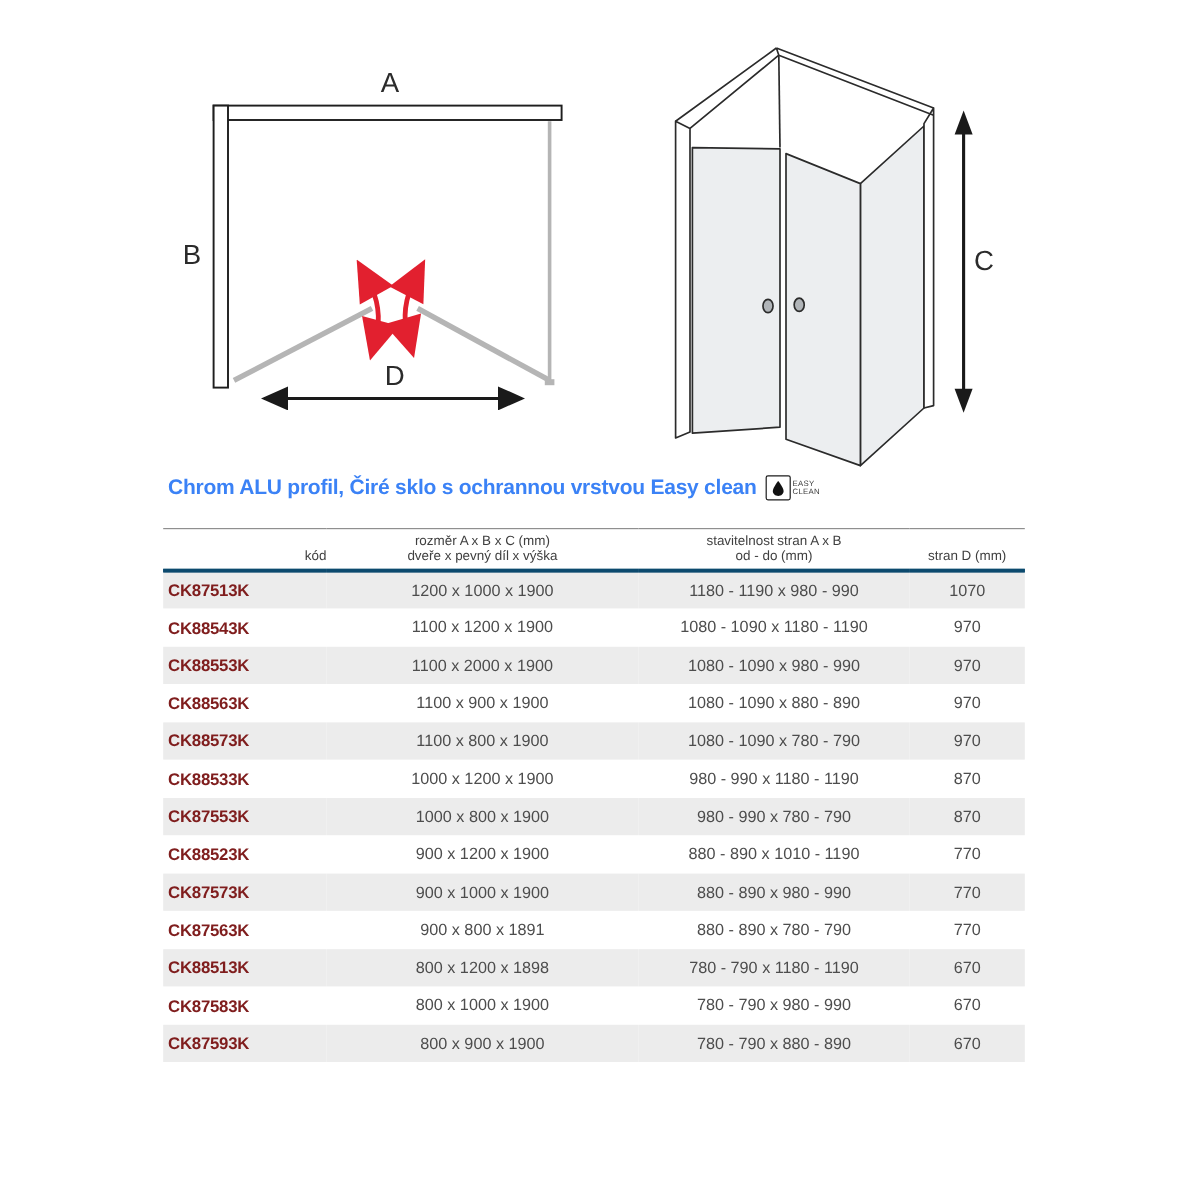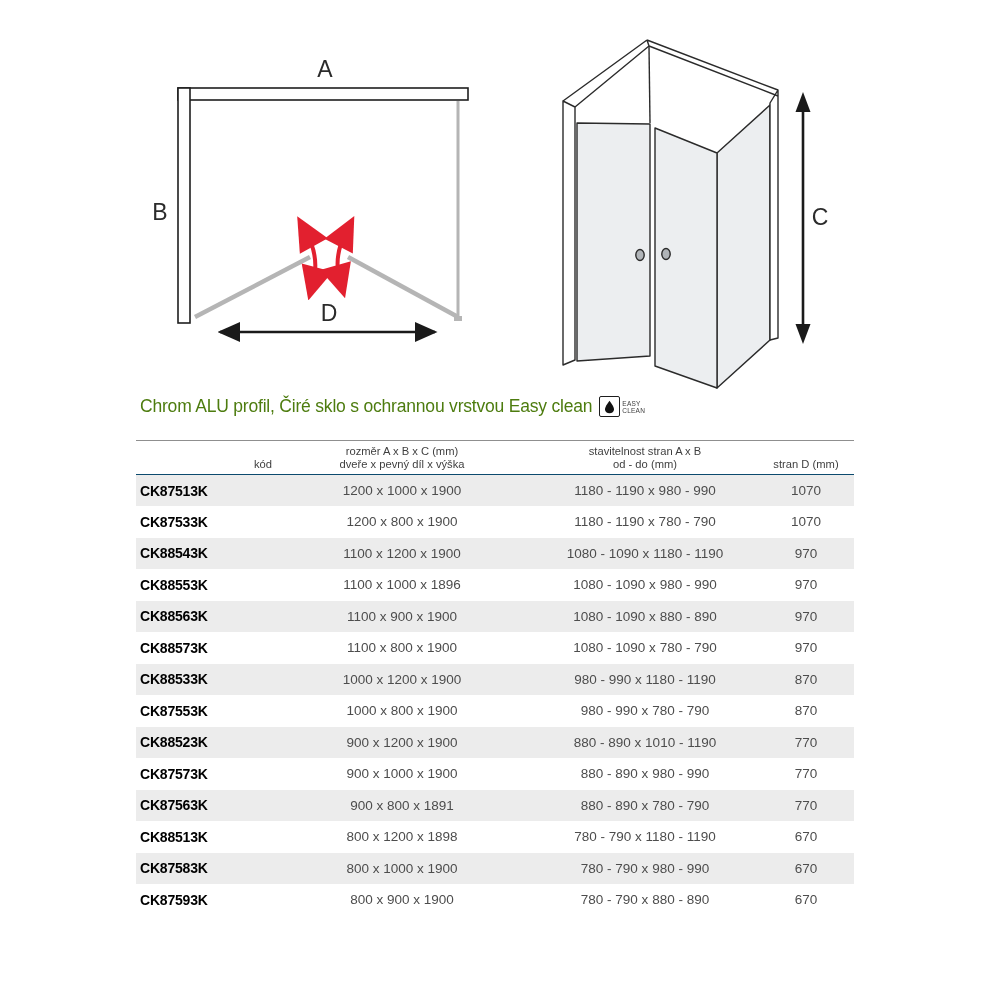--- a/index.html
+++ b/index.html
@@ -8,37 +8,37 @@
   .page { position:relative; width:1000px; height:1000px; background:#fff; }
 
   
   .svg-abs { position:absolute; }
   #topview  { left:140px; top:40px; }
   #persp    { left:550px; top:28px; }
   .dim-label { font-family:"Liberation Sans", sans-serif; font-size:23px; fill:#2b2b2b; }
 
   
   .title-row { position:absolute; left:140px; top:396px; display:flex; align-items:center; gap:7px; }
-  .section-title { font-size:17.5px; font-weight:400; color:#4d7c0f; letter-spacing:-0.2px; white-space:nowrap; }
+  .section-title { font-size:17.5px; font-weight:700; color:#3b82f6; letter-spacing:-0.2px; white-space:nowrap; }
   .easy-badge { display:flex; align-items:center; gap:2px; }
   .badge-box { width:21px; height:21px; border:1.6px solid #1d1d1d; border-radius:2px;
                display:flex; align-items:center; justify-content:center; background:#fff; }
   .badge-text { display:flex; flex-direction:column; justify-content:center; }
   .badge-text span { font-size:6.5px; line-height:7px; color:#3c3c3c; letter-spacing:0.2px; }
 
   
   .spec-table-wrap { position:absolute; left:136px; top:440px; width:718px; }
   table { width:718px; border-collapse:collapse; table-layout:fixed; }
   thead tr { border-top:1px solid #8f8f8f; }
-  thead th { border-bottom:1px solid #0c4a6e; vertical-align:bottom; font-weight:400;
+  thead th { border-bottom:3px solid #0c4a6e; vertical-align:bottom; font-weight:400;
              font-size:11.2px; line-height:12.5px; color:#3f3f3f; padding:4px 0 4px; text-align:center; }
   thead th.col-code { text-align:right; padding-left:4px; }
   tbody td { height:31.5px; font-size:13.5px; color:#4d4d4d; text-align:center; padding:0;
              white-space:nowrap; }
-  tbody td.cell-code { text-align:left; padding-left:4px; font-weight:700; color:#000000; font-size:14px;
+  tbody td.cell-code { text-align:left; padding-left:4px; font-weight:700; color:#7f1d1d; font-size:14px;
                        letter-spacing:-0.2px; }
   tbody tr:nth-child(odd) { background:#ececec; }
 </style>
 </head>
 <body>
 
 <div class="page">
 
   <svg id="topview" class="svg-abs" width="340" height="310" viewBox="0 0 340 310">
     <defs>
@@ -136,34 +136,28 @@
       </thead>
       <tbody>
 
       <tr>
           <td class="cell-code">CK87513K</td>
           <td>1200 x 1000 x 1900</td>
           <td>1180 - 1190 x 980 - 990</td>
           <td>1070</td>
         </tr>
           <tr>
-          <td class="cell-code">CK87533K</td>
-          <td>1200 x 800 x 1900</td>
-          <td>1180 - 1190 x 780 - 790</td>
-          <td>1070</td>
-        </tr>
-          <tr>
           <td class="cell-code">CK88543K</td>
           <td>1100 x 1200 x 1900</td>
           <td>1080 - 1090 x 1180 - 1190</td>
           <td>970</td>
         </tr>
           <tr>
           <td class="cell-code">CK88553K</td>
-          <td>1100 x 1000 x 1896</td>
+          <td>1100 x 2000 x 1900</td>
           <td>1080 - 1090 x 980 - 990</td>
           <td>970</td>
         </tr>
           <tr>
           <td class="cell-code">CK88563K</td>
           <td>1100 x 900 x 1900</td>
           <td>1080 - 1090 x 880 - 890</td>
           <td>970</td>
         </tr>
           <tr>

